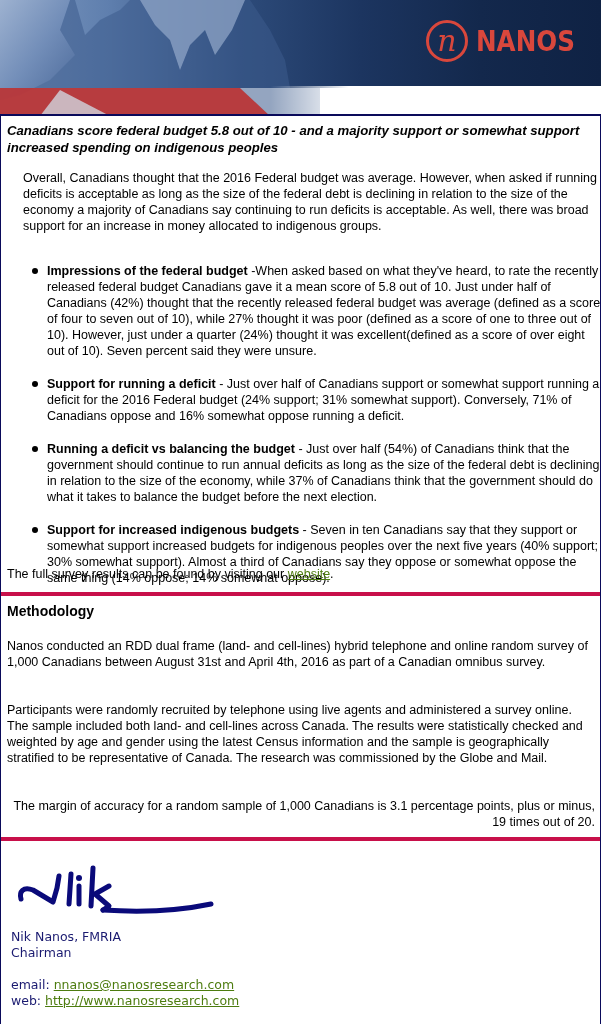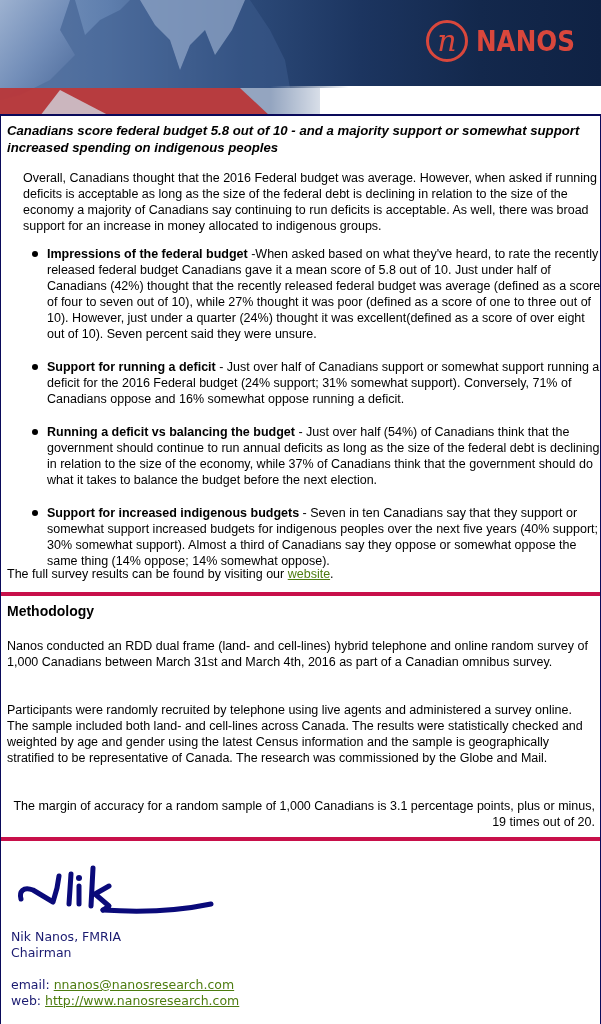--- a/index.html
+++ b/index.html
@@ -18,21 +18,21 @@
       font-family: "DejaVu Serif", serif; font-style: italic; font-size: 30px; line-height: 1; }
     .logo-text { margin-left: 8px; color: #d9473c; font-family: "DejaVu Sans", sans-serif; font-weight: bold; font-size: 28px; letter-spacing: 0px; transform: scaleX(0.88); transform-origin: left center; }
 
     
     .frame { position: absolute; left: 0; top: 114px; width: 599px; height: 908px; border: 1px solid #0a0a5a; border-top: 2px solid #0a0a5a; box-sizing: content-box; }
 
     .content { position: absolute; left: 6px; top: 0; width: 590px; font-size: 12.5px; line-height: 16px; }
     .headline { position: absolute; left: 0; top: 6px; width: 590px; font-weight: bold; font-style: italic; font-size: 13.2px; line-height: 17px; }
     .intro { position: absolute; left: 16px; top: 54px; width: 590px; }
     ul.bullets { position: absolute; left: 0; top: 130px; width: 594px; margin: 0; padding: 0 0 0 40px; box-sizing: border-box; list-style: none; }
-    ul.bullets li { position: relative; margin: 0 0 17px 0; }
+    ul.bullets li { position: relative; margin: 17px 0 17px 0; }
     ul.bullets li::before { content: ""; position: absolute; left: -15px; top: 5px; width: 6px; height: 6px; border-radius: 50%; background: #000; }
     .b-title { font-weight: bold; }
     .fullsurvey { position: absolute; left: 0; top: 450px; }
     a.link { color: #4d7c0f; text-decoration: underline; }
 
     .sep { position: absolute; left: 0; width: 599px; height: 4px; background: #c8104a; }
     .method-title { position: absolute; left: 6px; top: 487px; font-weight: bold; font-size: 14px; }
     .method-p { position: absolute; left: 6px; width: 588px; font-size: 12.5px; line-height: 16px; }
 
     
@@ -87,21 +87,21 @@
     </ul>
 
     <div class="fullsurvey">
       <span>The full survey results can be found by visiting our </span><a class="link" href="#">website</a><span>.</span>
     </div>
   </div>
 
   <div class="sep" style="top:476px;"></div>
 
   <div class="method-title">Methodology</div>
-  <div class="method-p" style="top:522px;">Nanos conducted an RDD dual frame (land- and cell-lines) hybrid telephone and online random survey of 1,000 Canadians between March 31st and March 4th, 2016 as part of a Canadian omnibus survey.</div>
+  <div class="method-p" style="top:522px;">Nanos conducted an RDD dual frame (land- and cell-lines) hybrid telephone and online random survey of 1,000 Canadians between August 31st and April 4th, 2016 as part of a Canadian omnibus survey.</div>
   <div class="method-p" style="top:586px;">Participants were randomly recruited by telephone using live agents and administered a survey online. The sample included both land- and cell-lines across Canada. The results were statistically checked and weighted by age and gender using the latest Census information and the sample is geographically stratified to be representative of Canada. The research was commissioned by the Globe and Mail.</div>
   <div class="method-p" style="top:682px;text-align:right;">The margin of accuracy for a random sample of 1,000 Canadians is 3.1 percentage points, plus or minus, 19 times out of 20.</div>
 
   <div class="sep" style="top:721px;"></div>
 
   <svg class="sig" viewBox="0 0 210 60">
     <g fill="none" stroke="#0a0a7a" stroke-width="5" stroke-linecap="round" stroke-linejoin="round">
       <path d="M8,45 C6,38 10,32 20,36 L40,48 L44,34 L46,22"></path>
       <path d="M58,20 L56,50"></path>
       <path d="M66,32 L66,50"></path>

